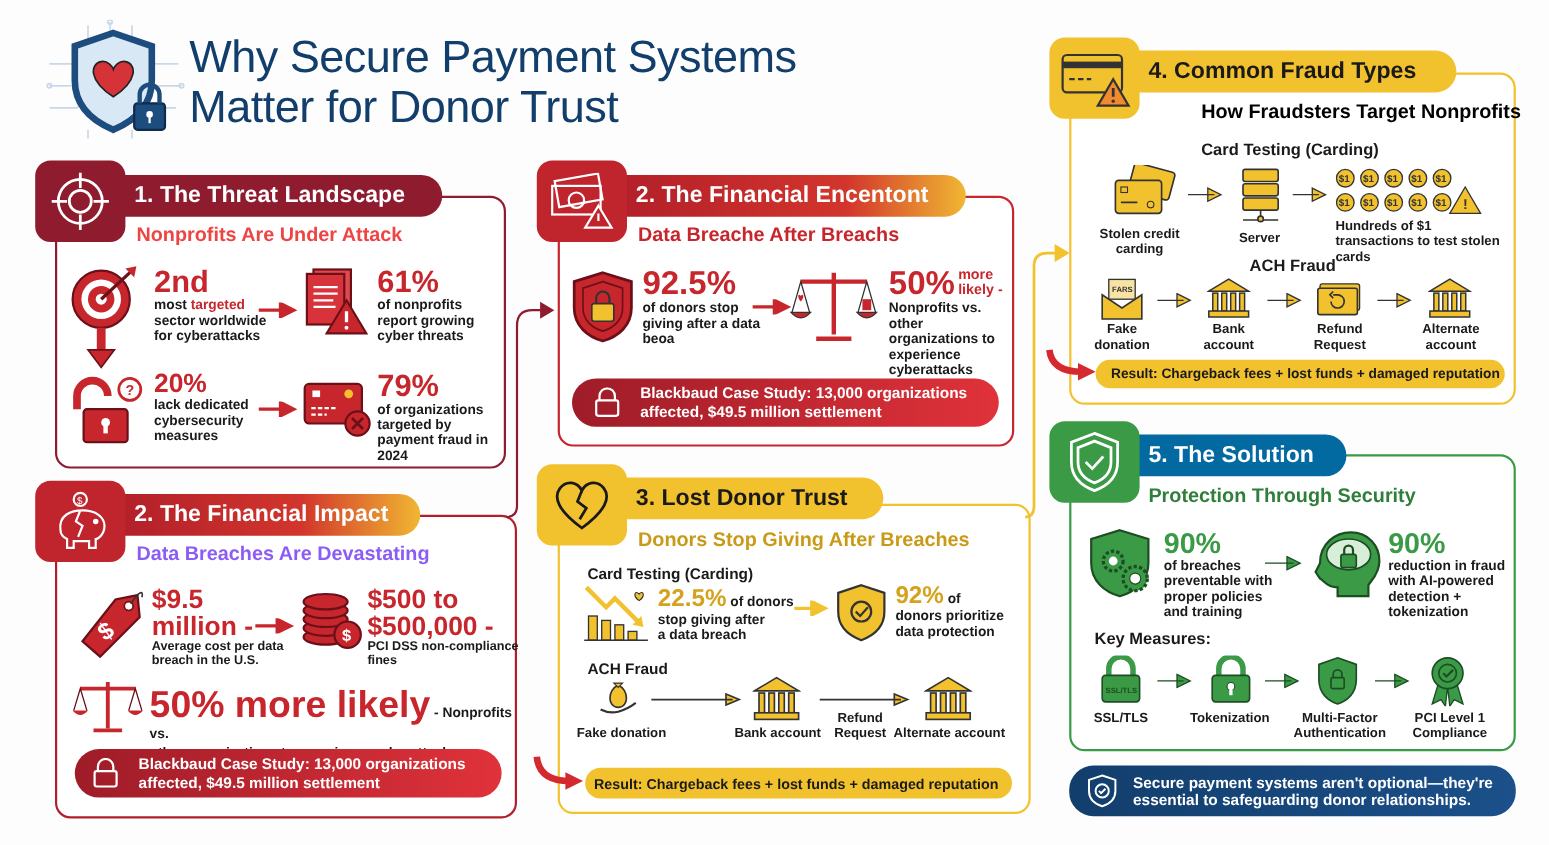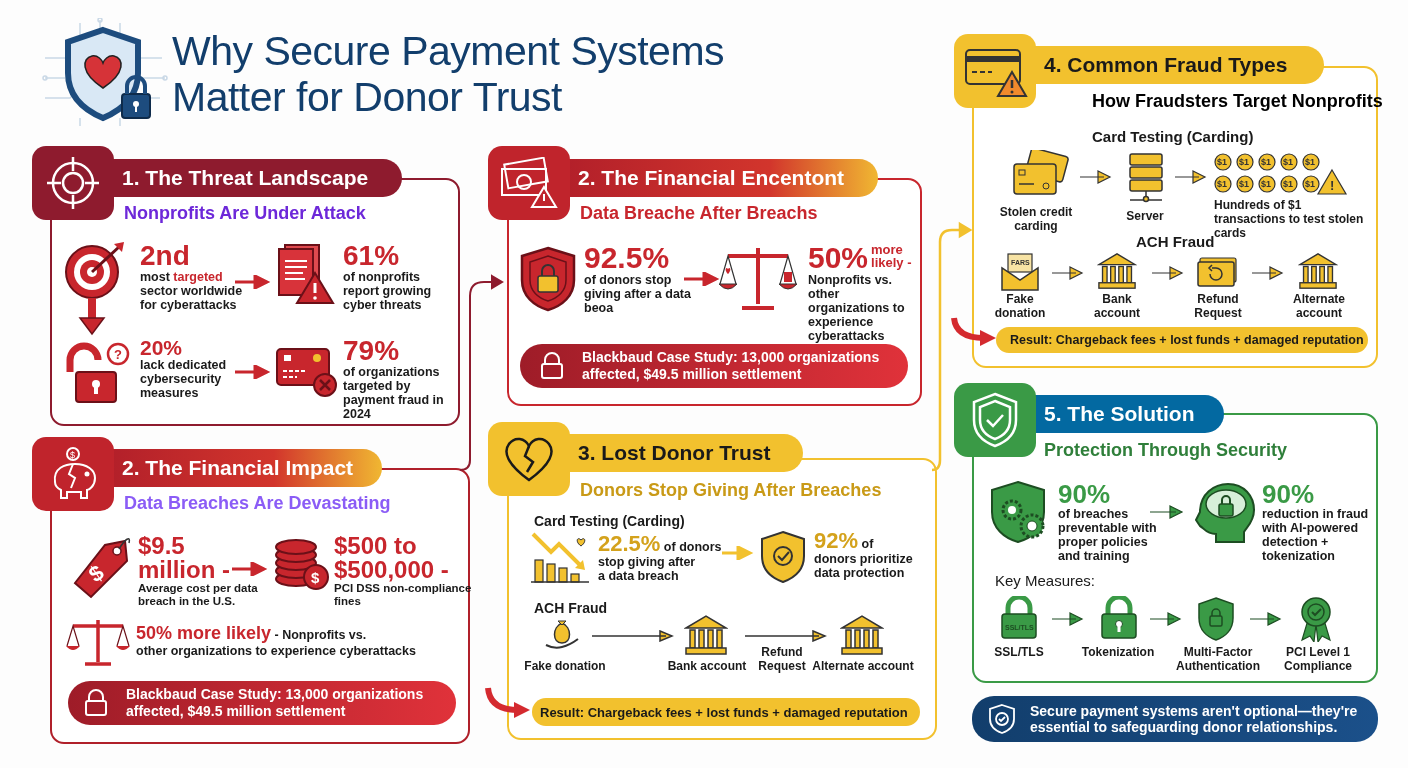--- a/index.html
+++ b/index.html
@@ -58,21 +58,21 @@
 <div class="banner" style="left:112px;top:159px;width:290px;background:#8e1b2e">
   <span>1. The Threat Landscape</span>
 </div>
 <div class="iconbox" style="left:32px;top:146px;background:#8e1b2e">
   <svg width="56" height="56" viewBox="0 0 56 56" fill="none" stroke="#fff" stroke-width="2.5">
       <circle cx="28" cy="28" r="20"></circle>
       <circle cx="28" cy="28" r="10"></circle>
       <path d="M28 2 V16 M28 40 V54 M2 28 H16 M40 28 H54"></path>
     </svg>
 </div>
-<div class="sub" style="left:124px;top:203px;color:#6d28d9">Nonprofits Are Under Attack</div>
+<div class="sub" style="left:124px;top:203px;color:#ef4444">Nonprofits Are Under Attack</div>
 
 <div class="abs" style="left:62px;top:240px">
   <svg width="70" height="100" viewBox="0 0 70 100">
     <circle cx="30" cy="32" r="26" fill="#c8262d" stroke="#6b1018" stroke-width="2"></circle>
       <circle cx="30" cy="32" r="18" fill="#fff"></circle>
       <circle cx="30" cy="32" r="12" fill="#c8262d"></circle>
       <circle cx="30" cy="32" r="5" fill="#fff"></circle>
     <path d="M30 32 L58 6" stroke="#6b1018" stroke-width="3"></path>
       <path d="M52 4 L62 2 L60 12 Z" fill="#c8262d"></path>
     <rect x="26" y="58" width="8" height="22" fill="#c8262d"></rect>
@@ -107,21 +107,21 @@
   <svg width="70" height="66" viewBox="0 0 70 66">
       <path d="M8 32 V20 A14 14 0 0 1 36 20" fill="none" stroke="#c8262d" stroke-width="7"></path>
       <rect x="14" y="32" width="40" height="30" rx="3" fill="#c8262d" stroke="#6b1018" stroke-width="2"></rect>
       <circle cx="34" cy="44" r="4" fill="#fff"></circle>
       <rect x="32" y="46" width="4" height="8" fill="#fff"></rect>
       <circle cx="56" cy="14" r="10" fill="#fff" stroke="#c8262d" stroke-width="2.5"></circle>
       <text x="52" y="19" font-size="13" fill="#c8262d" font-weight="bold" font-family="Liberation Sans, sans-serif">?</text>
     </svg>
 </div>
 <div class="abs" style="left:140px;top:337px;width:120px">
-  <div class="big red" style="font-size:21px">20%</div>
+  <div class="big red" style="font-size:24px">20%</div>
   <div class="small">lack dedicated cybersecurity measures</div>
 </div>
 <div class="abs" style="left:235px;top:365px">
     <svg width="36" height="14">
       <path d="M0 7 H26 M20 1 L32 7 L20 13 Z" stroke="#c8262d" stroke-width="3" fill="#c8262d"></path>
     </svg>
   </div>
 <div class="abs" style="left:275px;top:345px">
   <svg width="64" height="54" viewBox="0 0 64 54">
       <rect x="2" y="4" width="52" height="36" rx="4" fill="#c8262d" stroke="#6b1018" stroke-width="2"></rect>
@@ -190,21 +190,21 @@
 </div>
 
 <div class="abs" style="left:65px;top:618px">
   <svg width="66" height="50" viewBox="0 0 66 50">
       <path d="M33 2 V44 M8 8 H58 M20 46 H46" stroke="#c8262d" stroke-width="3.5"></path>
       <path d="M2 28 L8 8 L14 28 M52 28 L58 8 L64 28" fill="none" stroke="#6b1018" stroke-width="1.2"></path>
       <path d="M1 28 Q8 36 15 28 Z M51 28 Q58 36 65 28 Z" fill="#c8262d"></path>
     </svg>
 </div>
 <div class="abs" style="left:136px;top:624px;width:330px">
-  <span class="big red" style="font-size:18px">50% more likely</span><span class="small"> - Nonprofits vs.</span>
+  <span class="big red" style="font-size:34px">50% more likely</span><span class="small"> - Nonprofits vs.</span>
   <div class="small" style="margin-top:1px">other organizations to experience cyberattacks</div>
 </div>
 
 <div class="pill" style="left:68px;top:681px;width:388px;height:44px;background:linear-gradient(90deg,#9e1c28,#e0323a)">
   <span style="margin:0 18px 0 16px">
       <svg width="24" height="28" viewBox="0 0 24 28" fill="none" stroke="#fff" stroke-width="2">
         <path d="M5 12 V8 A7 7 0 0 1 19 8 V12"></path>
         <rect x="2" y="12" width="20" height="14" rx="2"></rect>
       </svg>
     </span>
@@ -563,21 +563,21 @@
       <ellipse cx="34" cy="22" rx="20" ry="14" fill="#d7efd9" stroke="#1d4d22" stroke-width="1.5"></ellipse>
       <rect x="27" y="22" width="14" height="12" rx="2" fill="#3a9a46" stroke="#1d4d22" stroke-width="1.5"></rect>
       <path d="M30 22 V18 A4 4 0 0 1 38 18 V22" fill="none" stroke="#1d4d22" stroke-width="2"></path>
     </svg>
 </div>
 <div class="abs" style="left:1262px;top:481px;width:112px">
   <div class="big green" style="font-size:26px">90%</div>
   <div class="small">reduction in fraud with AI-powered detection + tokenization</div>
 </div>
 
-<div class="abs" style="left:995px;top:572px;font-size:15px;font-weight:normal">Key Measures:</div>
+<div class="abs" style="left:995px;top:572px;font-size:15px;font-weight:bold">Key Measures:</div>
 <div class="abs" style="left:1000px;top:596px">
     <svg width="38" height="44" viewBox="0 0 38 44">
       <path d="M8 20 V12 A11 11 0 0 1 30 12 V20" fill="none" stroke="#3a9a46" stroke-width="5"></path>
       <rect x="2" y="18" width="34" height="24" rx="3" fill="#3a9a46" stroke="#1d4d22" stroke-width="1.5"></rect>
       <text x="5" y="34" font-size="7" font-weight="bold" fill="#1d4d22" font-family="Liberation Sans, sans-serif">SSL/TLS</text>
     </svg>
   </div>
 <div class="abs" style="left:1052px;top:612px">
     <svg width="34" height="14">
       <path d="M0 7 H24 M18 1 L30 7 L18 13 Z" stroke="#1d4d22" stroke-width="1.2" fill="#3a9a46"></path>

